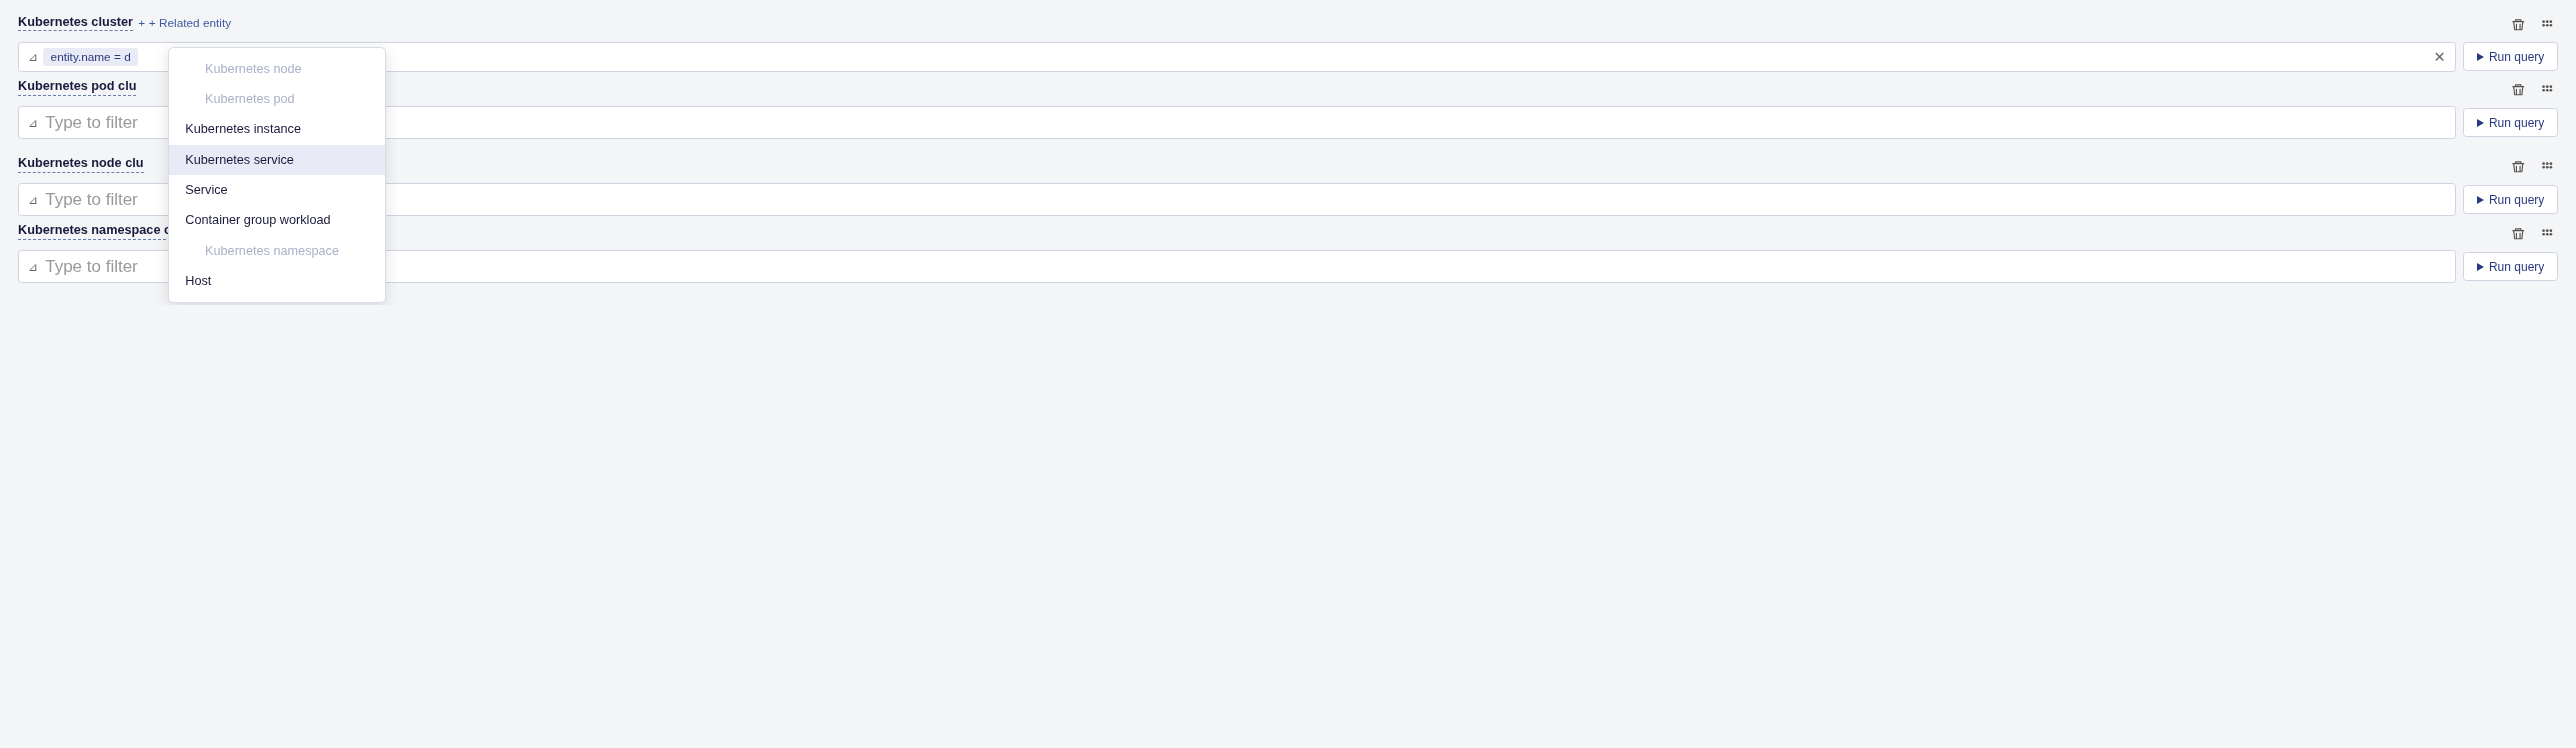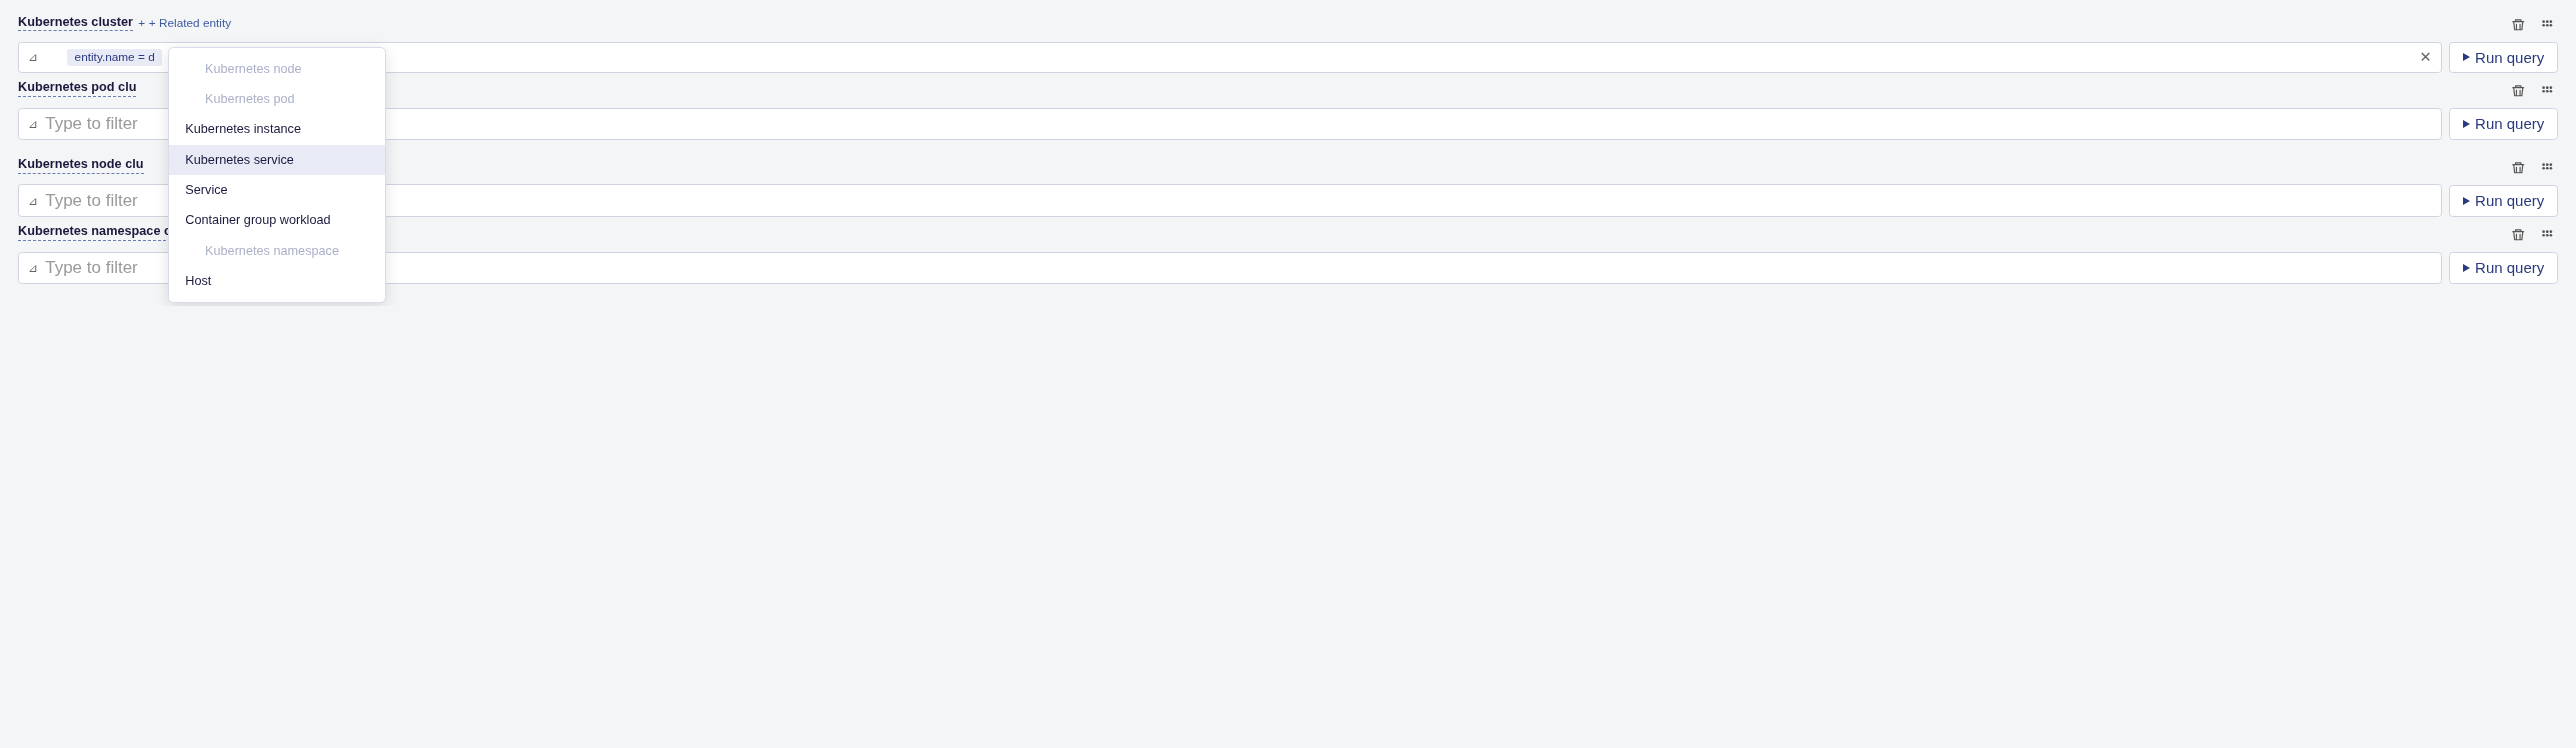--- a/index.html
+++ b/index.html
@@ -104,21 +104,21 @@
     }
 
     .run-query-btn {
       display: flex;
       align-items: center;
       gap: 5.4px;
       background: #fff;
       border: 0.9px solid #d0d4e0;
       border-radius: 3.6px;
       padding: 6.3px 12.7px;
-      font-size: 15px;
+      font-size: 12px;
       font-weight: 500;
       color: #2a3a7e;
       cursor: pointer;
       white-space: nowrap;
     }
 
     .play-icon {
       width: 0;
       height: 0;
       border-top: 4.5px solid transparent;
@@ -170,21 +170,20 @@
       padding: 5.4px 9px;
       flex: 1;
     }
 
     .tag-chip {
       background: #e8eaf5;
       border-radius: 2.7px;
       padding: 1.8px 7.3px;
       font-size: 11.8px;
       color: #2a3a7e;
-      margin-left: 24px;
     }
 
     .header-full-row {
       display: flex;
       align-items: flex-start;
       width: 100%;
       margin-bottom: 5.4px;
     }
   </style>
 </head>

